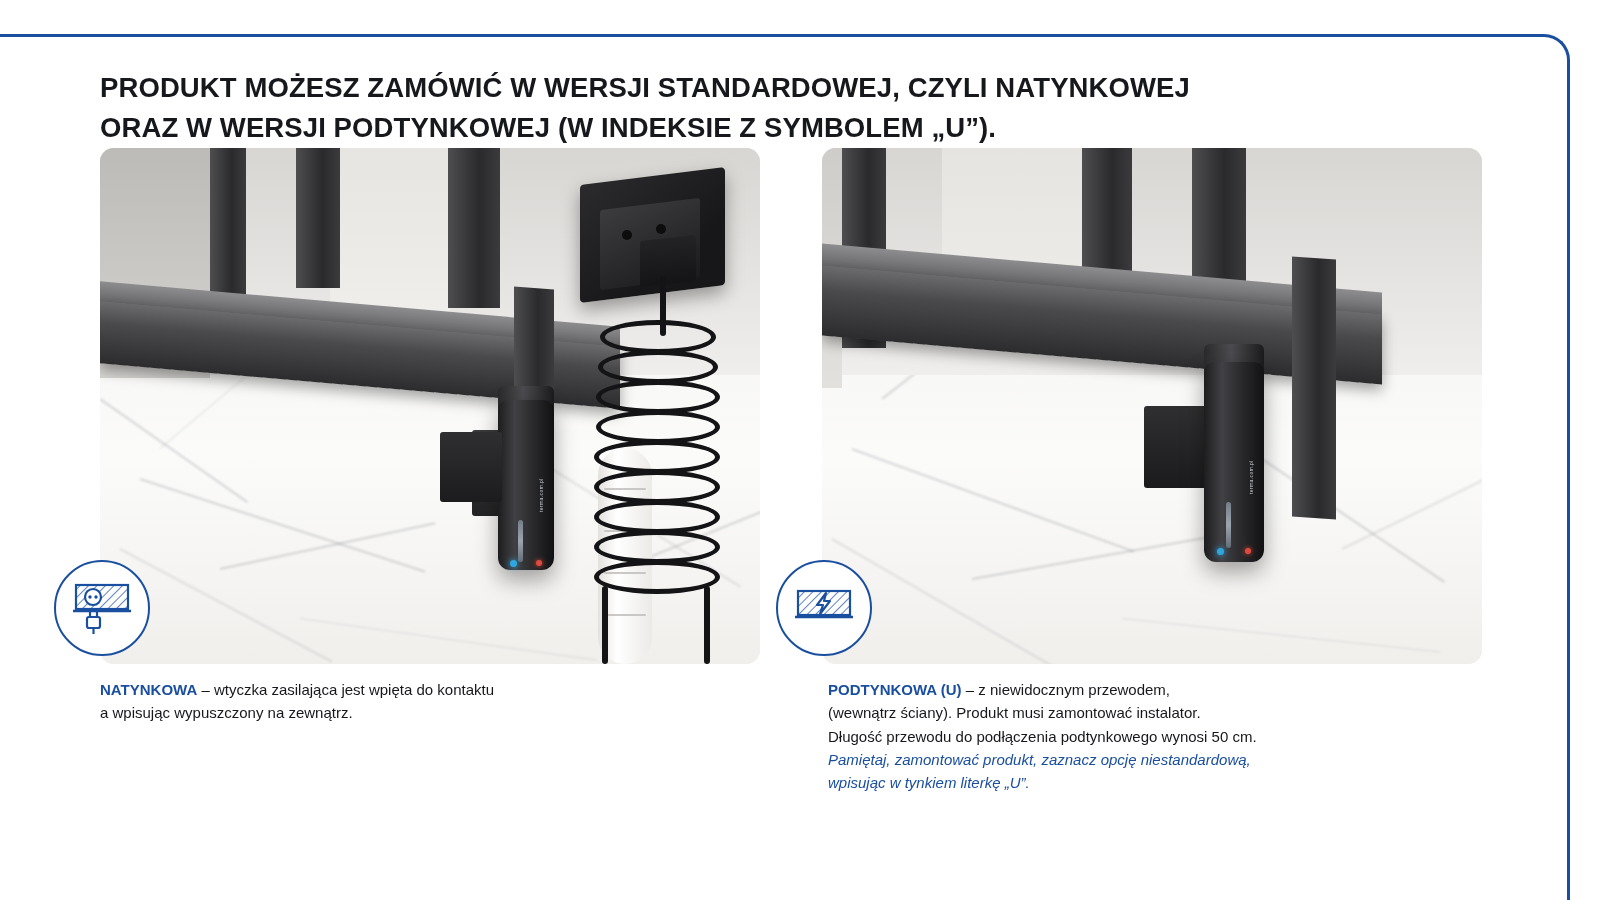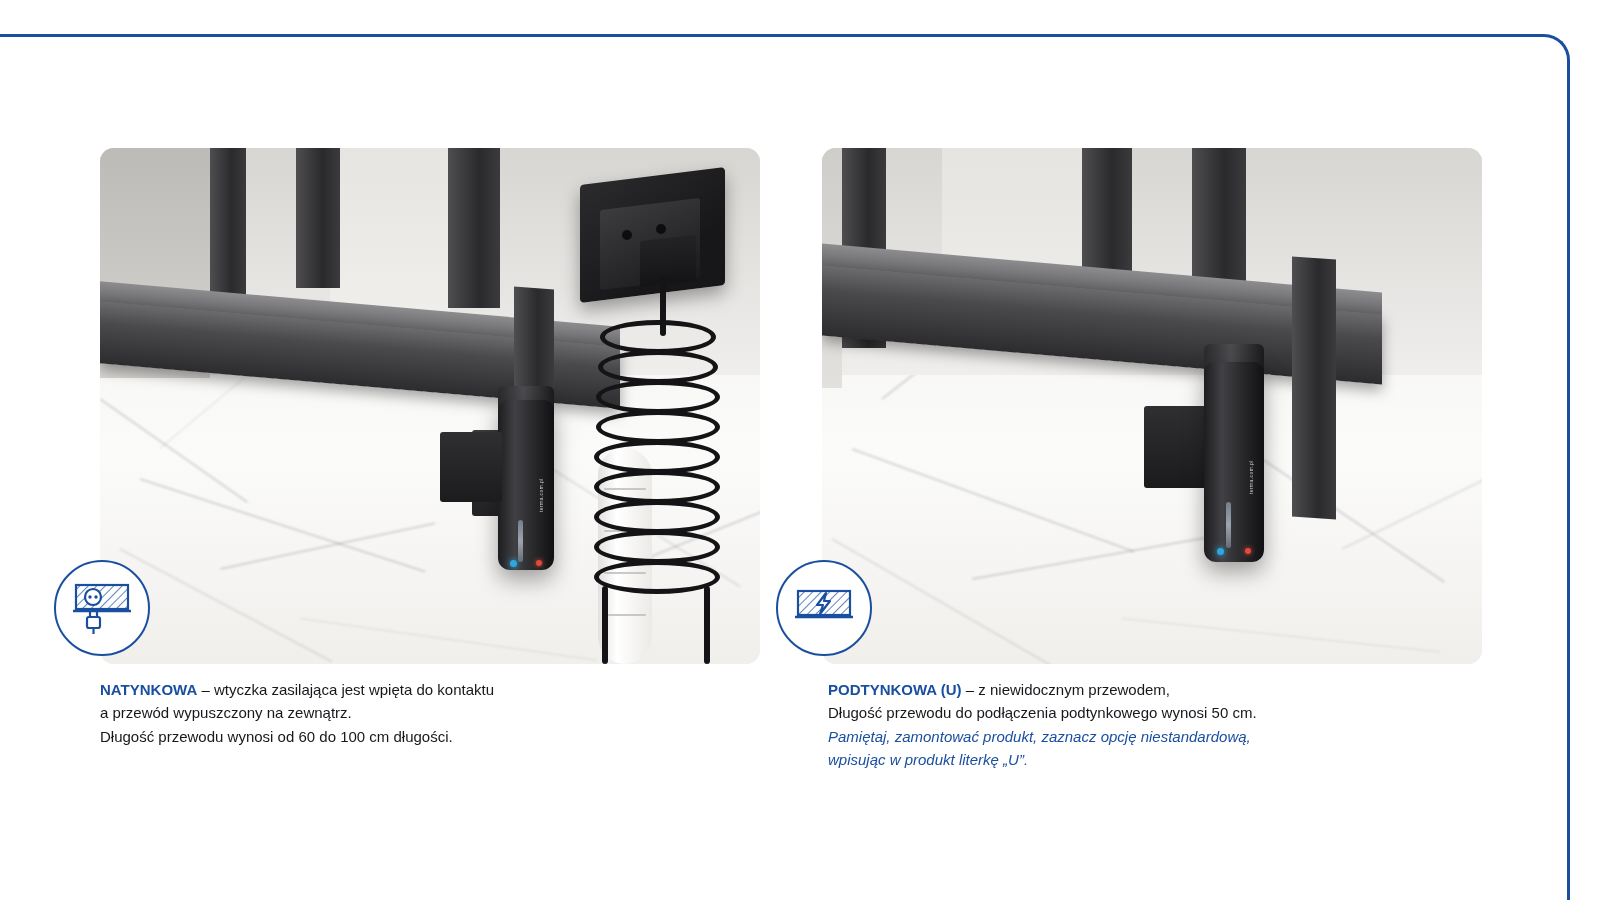--- a/index.html
+++ b/index.html
@@ -273,20 +273,24 @@
 <body>
 
 <div class="page">
 
   <div class="frame"></div>
   <div class="frame-mask-left"></div>
   <div class="frame-left-line"></div>
 
   <div class="content">
 
+    <h1 class="title">
+      <span class="line">PRODUKT MOŻESZ ZAMÓWIĆ W WERSJI STANDARDOWEJ, CZYLI NATYNKOWEJ</span>
+      <span class="line">ORAZ W WERSJI PODTYNKOWEJ (W INDEKSIE Z SYMBOLEM „U”).</span>
+    </h1>
 
     <div class="cards">
 
       <div class="card left">
         <div class="photo">
 
           <div class="marble"></div>
 
           <div class="vein" style="left:40px; top:330px; width:300px; height:2px; transform:rotate(18deg);"></div>
           <div class="vein thin" style="left:20px; top:400px; width:240px; height:1.6px; transform:rotate(28deg);"></div>
@@ -410,25 +414,25 @@
           </pattern>
         </defs>
         <rect x="5" y="14" width="52" height="24" fill="url(#hatchB)" stroke="#1a4fa0" stroke-width="2.2"></rect>
         <line x1="2" y1="40" x2="60" y2="40" stroke="#1a4fa0" stroke-width="2.6"></line>
         <path d="M33 16 L24 28 L30 28 L27 37 L37 24 L31 24 Z" fill="#ffffff" stroke="#1a4fa0" stroke-width="2.2" stroke-linejoin="round"></path>
       </svg>
     </div>
 
     <div class="caption left">
       <span class="row"><b>NATYNKOWA</b><span> – wtyczka zasilająca jest wpięta do kontaktu</span></span>
-      <span class="row">a przewód wypuszczony na zewnątrz.</span>
-      <span class="row">Długość przewodu wynosi od 60 do 100 cm długości.</span>
+      <span class="row">a wpisując wypuszczony na zewnątrz.</span>
     </div>
 
     <div class="caption right">
       <span class="row"><b>PODTYNKOWA (U)</b><span> – z niewidocznym przewodem,</span></span>
+      <span class="row">(wewnątrz ściany). Produkt musi zamontować instalator.</span>
       <span class="row">Długość przewodu do podłączenia podtynkowego wynosi 50 cm.</span>
       <span class="em">Pamiętaj, zamontować produkt, zaznacz opcję niestandardową,</span>
-      <span class="em">wpisując w produkt literkę „U”.</span>
+      <span class="em">wpisując w tynkiem literkę „U”.</span>
     </div>
 
   </div>
 </div>
 
 </body></html>

